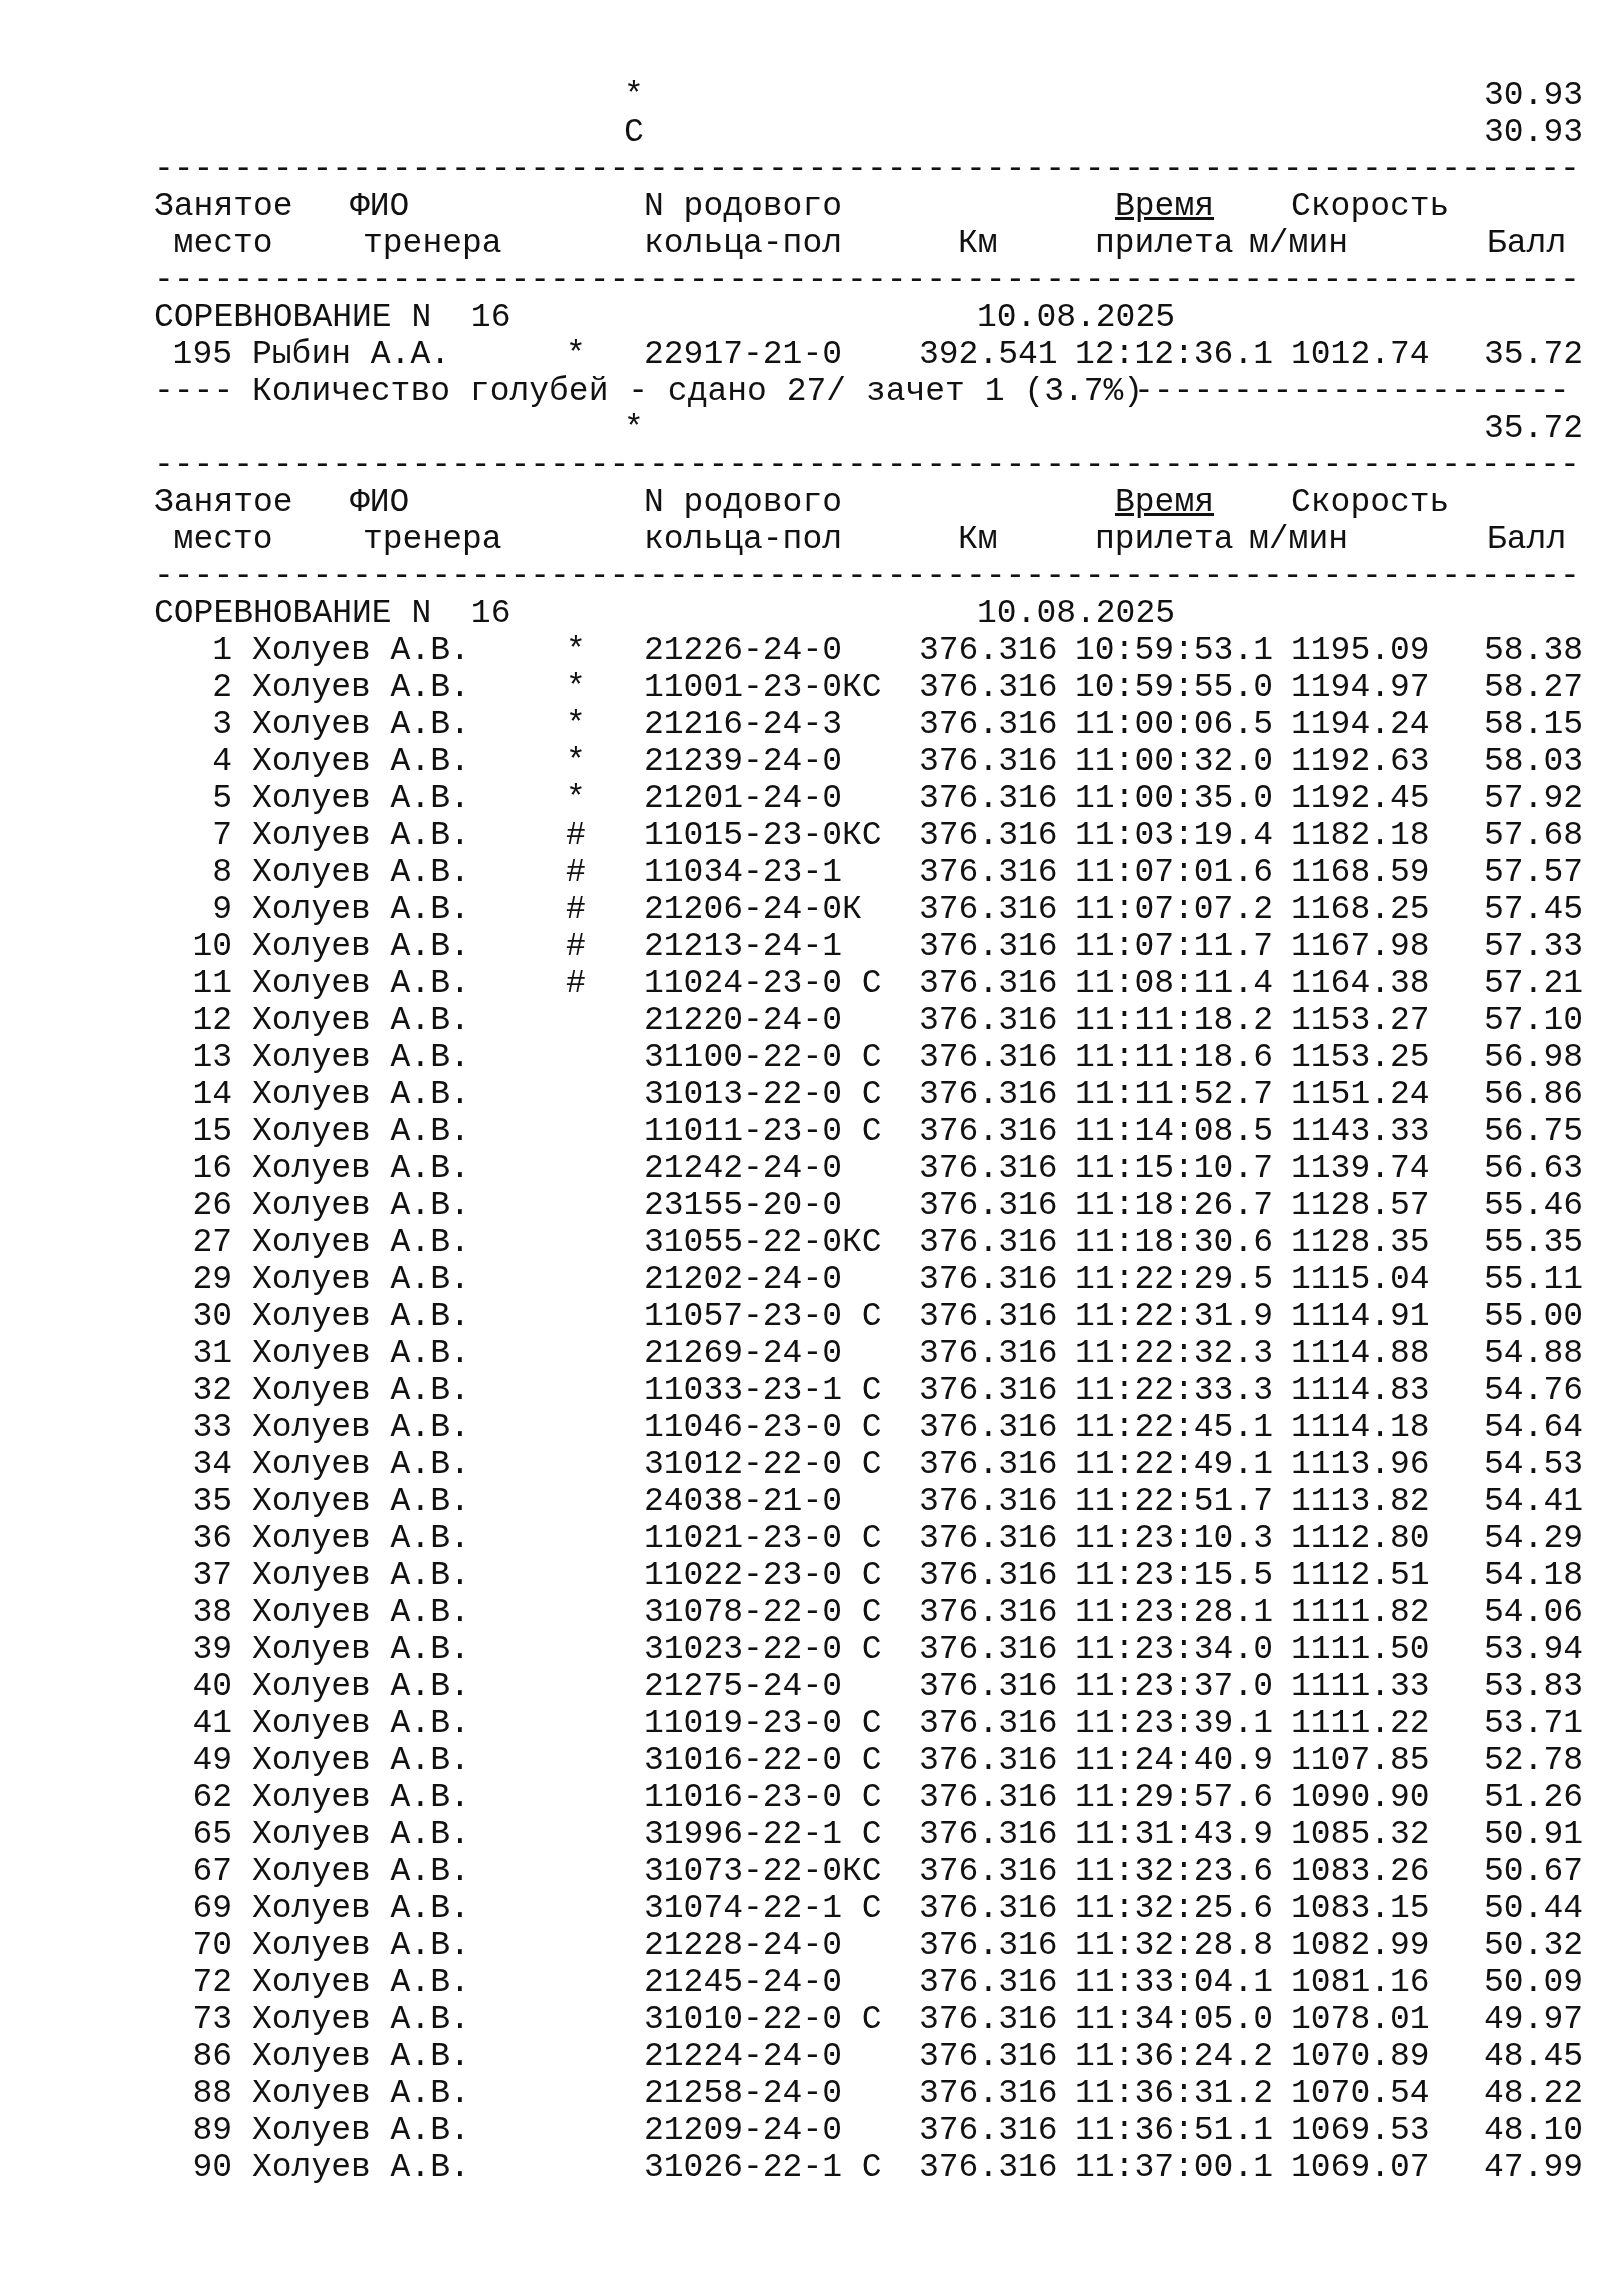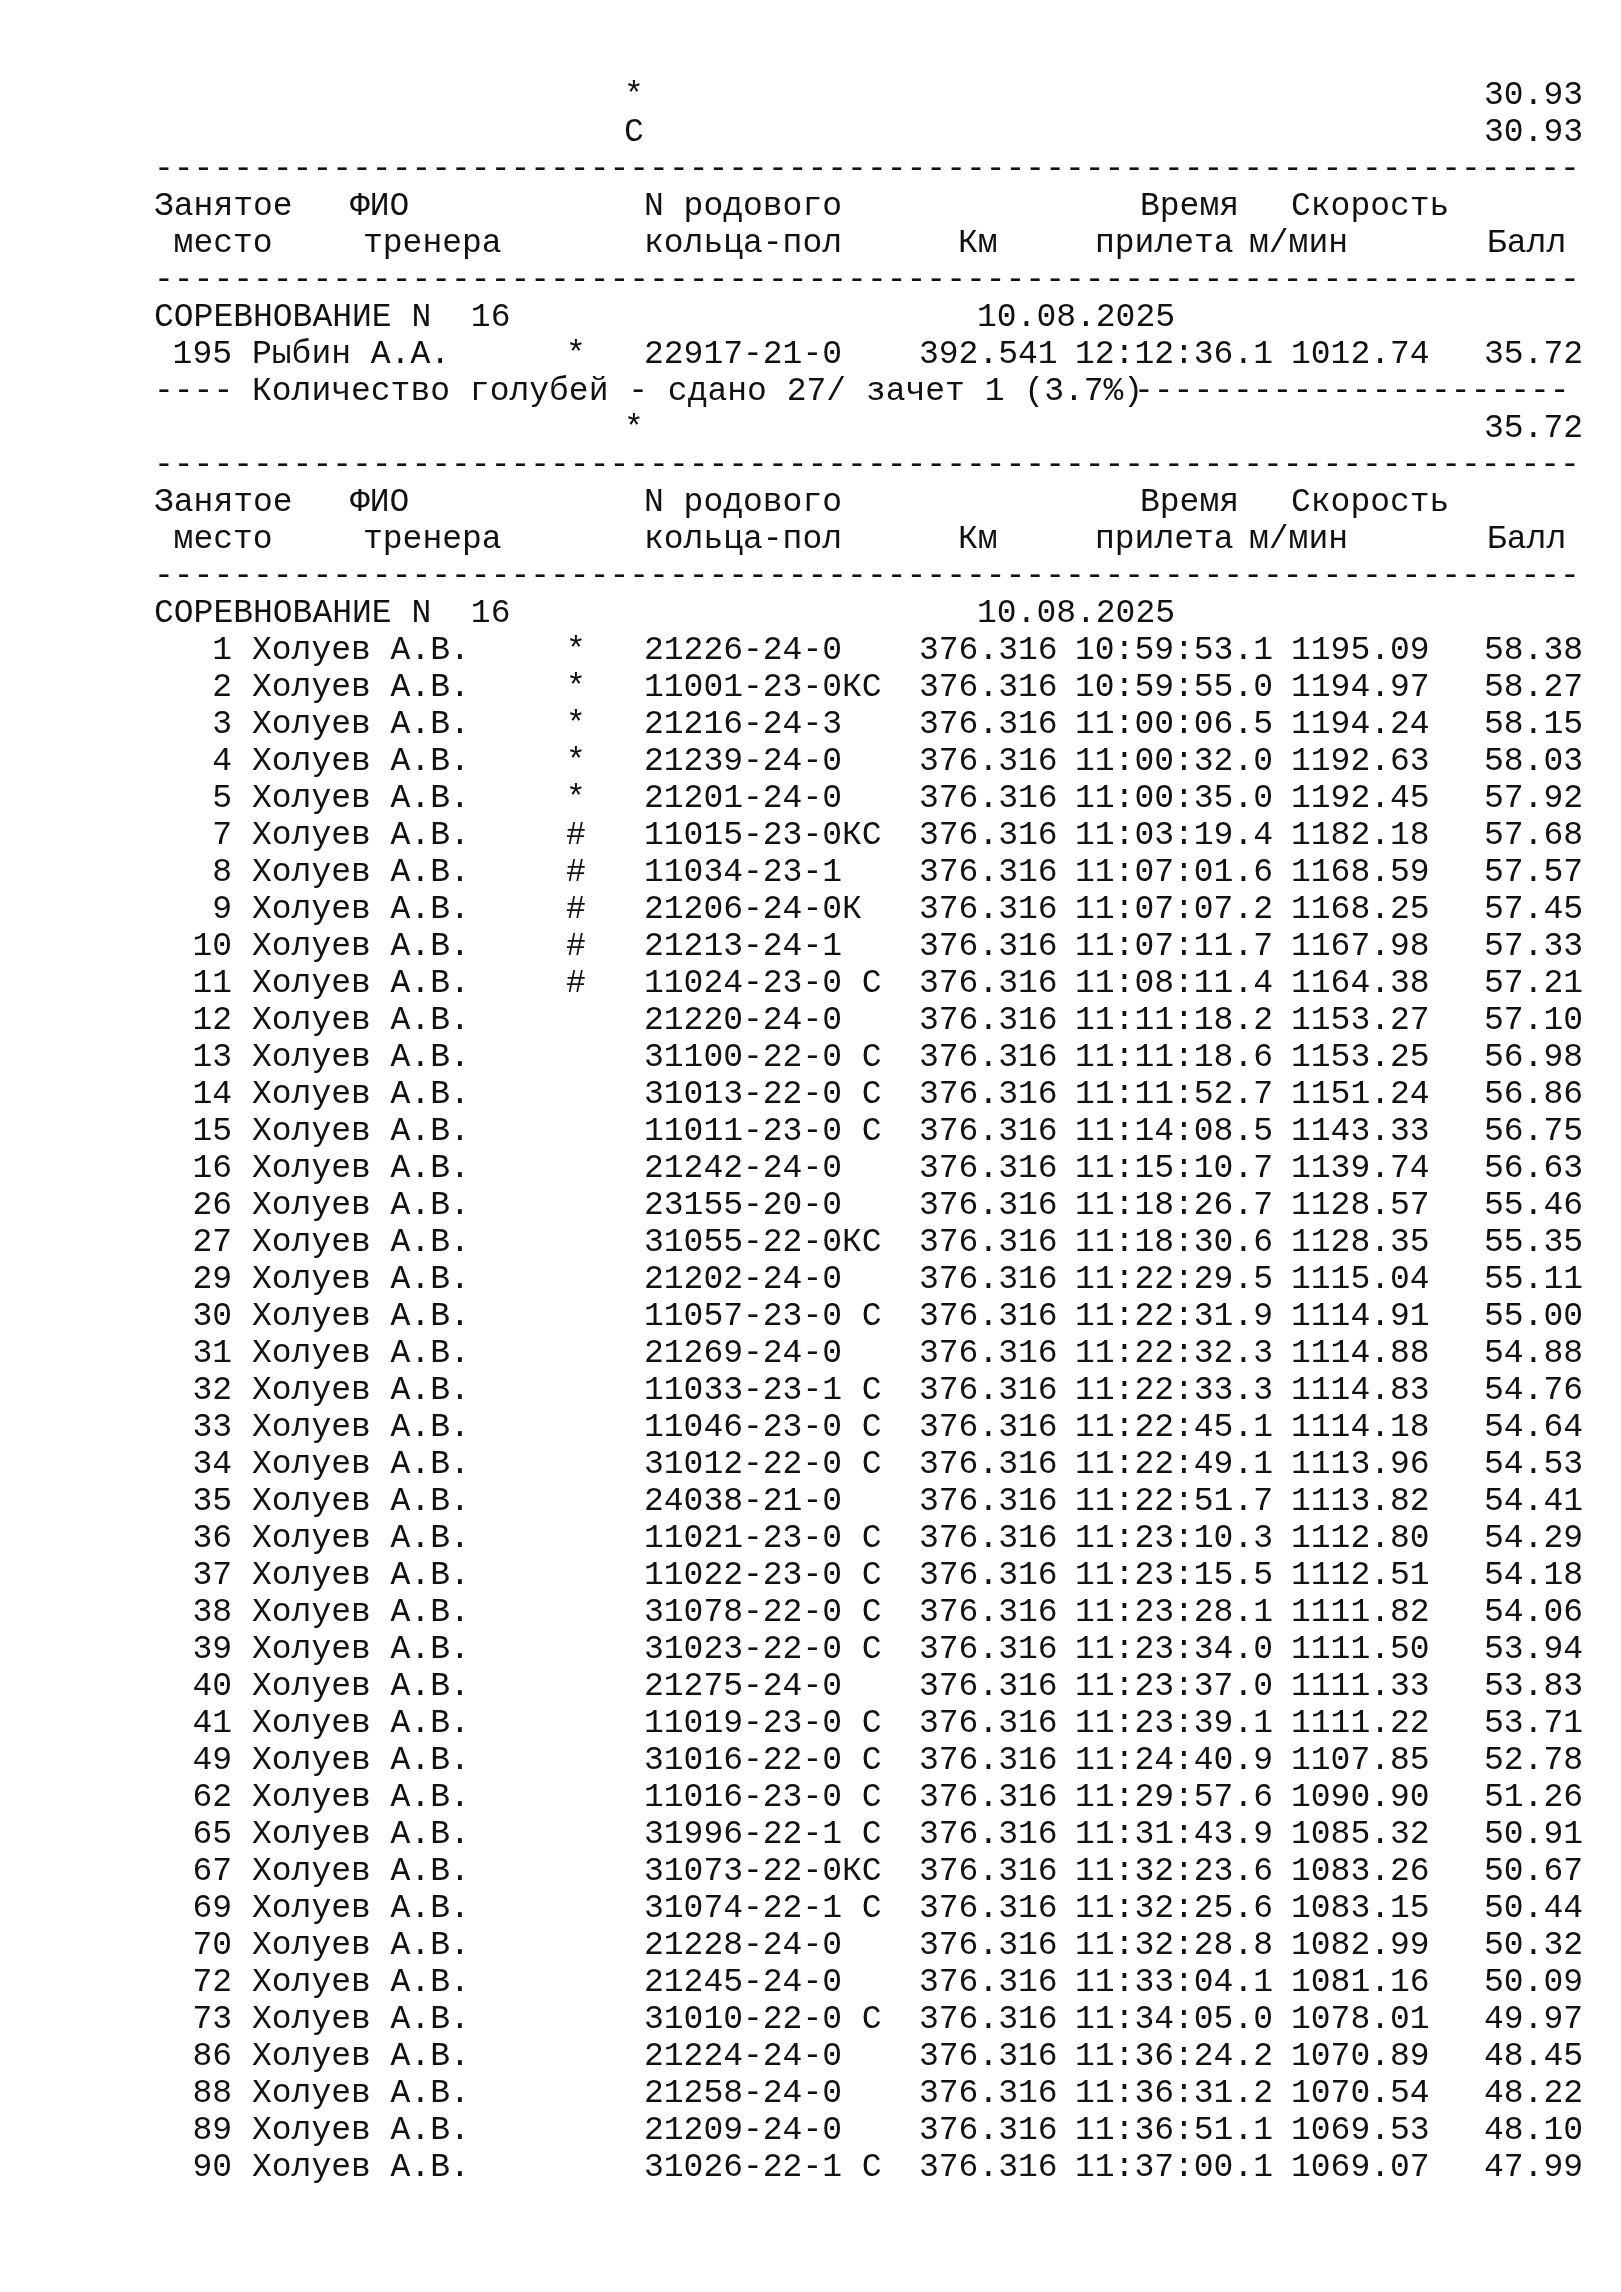--- a/index.html
+++ b/index.html
@@ -41,21 +41,21 @@
     .sum-marker { left: 470px; }
 
     
     .title { left: 0; }
     .date  { left: 823px; }
 
     
     .hA-place { left: 0; }
     .hA-name  { left: 196px; }
     .hA-ring  { left: 490px; }
-    .hA-time  { left: 986px; }
+    .hA-time  { left: 961px; text-decoration: underline; }
     .hA-speed { left: 1137px; }
     
     .hB-place { left: 19.6px; }
     .hB-name  { left: 176px; margin-left: 33px; }
     .hB-ring  { left: 490px; }
     .hB-km    { left: 804px; }
     .hB-time  { left: 941px; }
     .hB-speed { left: 1095px; }
     .hB-score { left: 1333px; }
 

